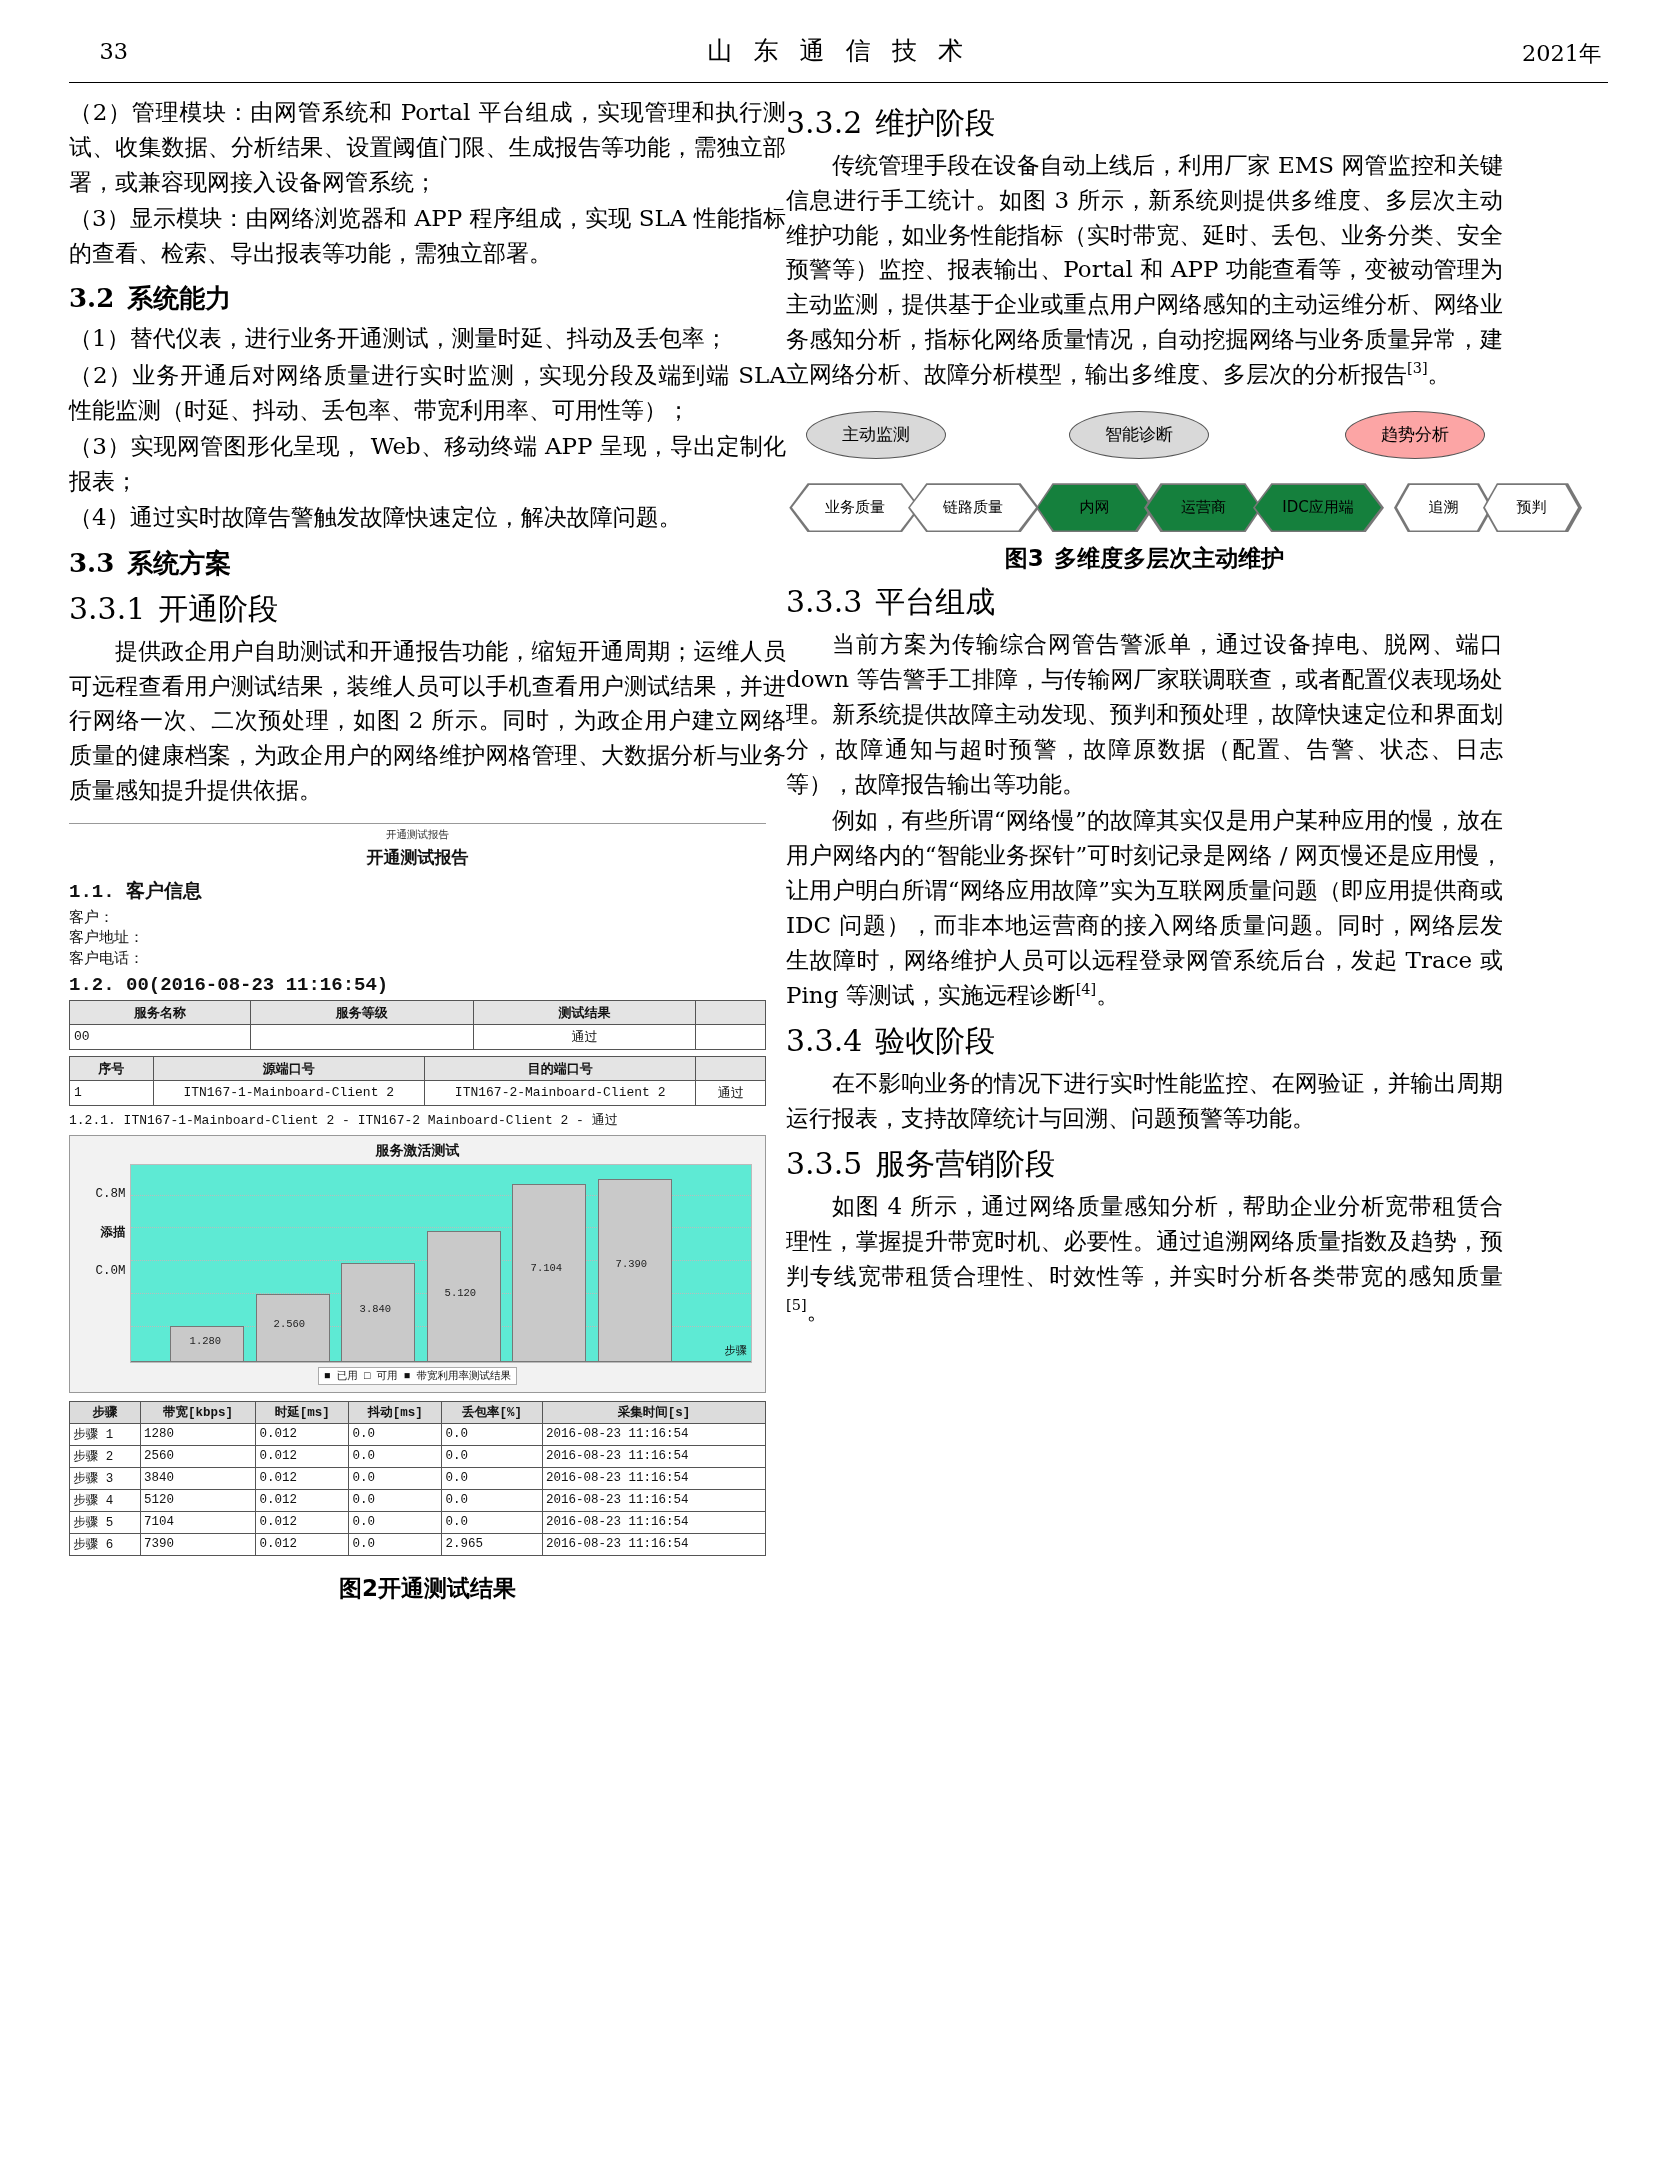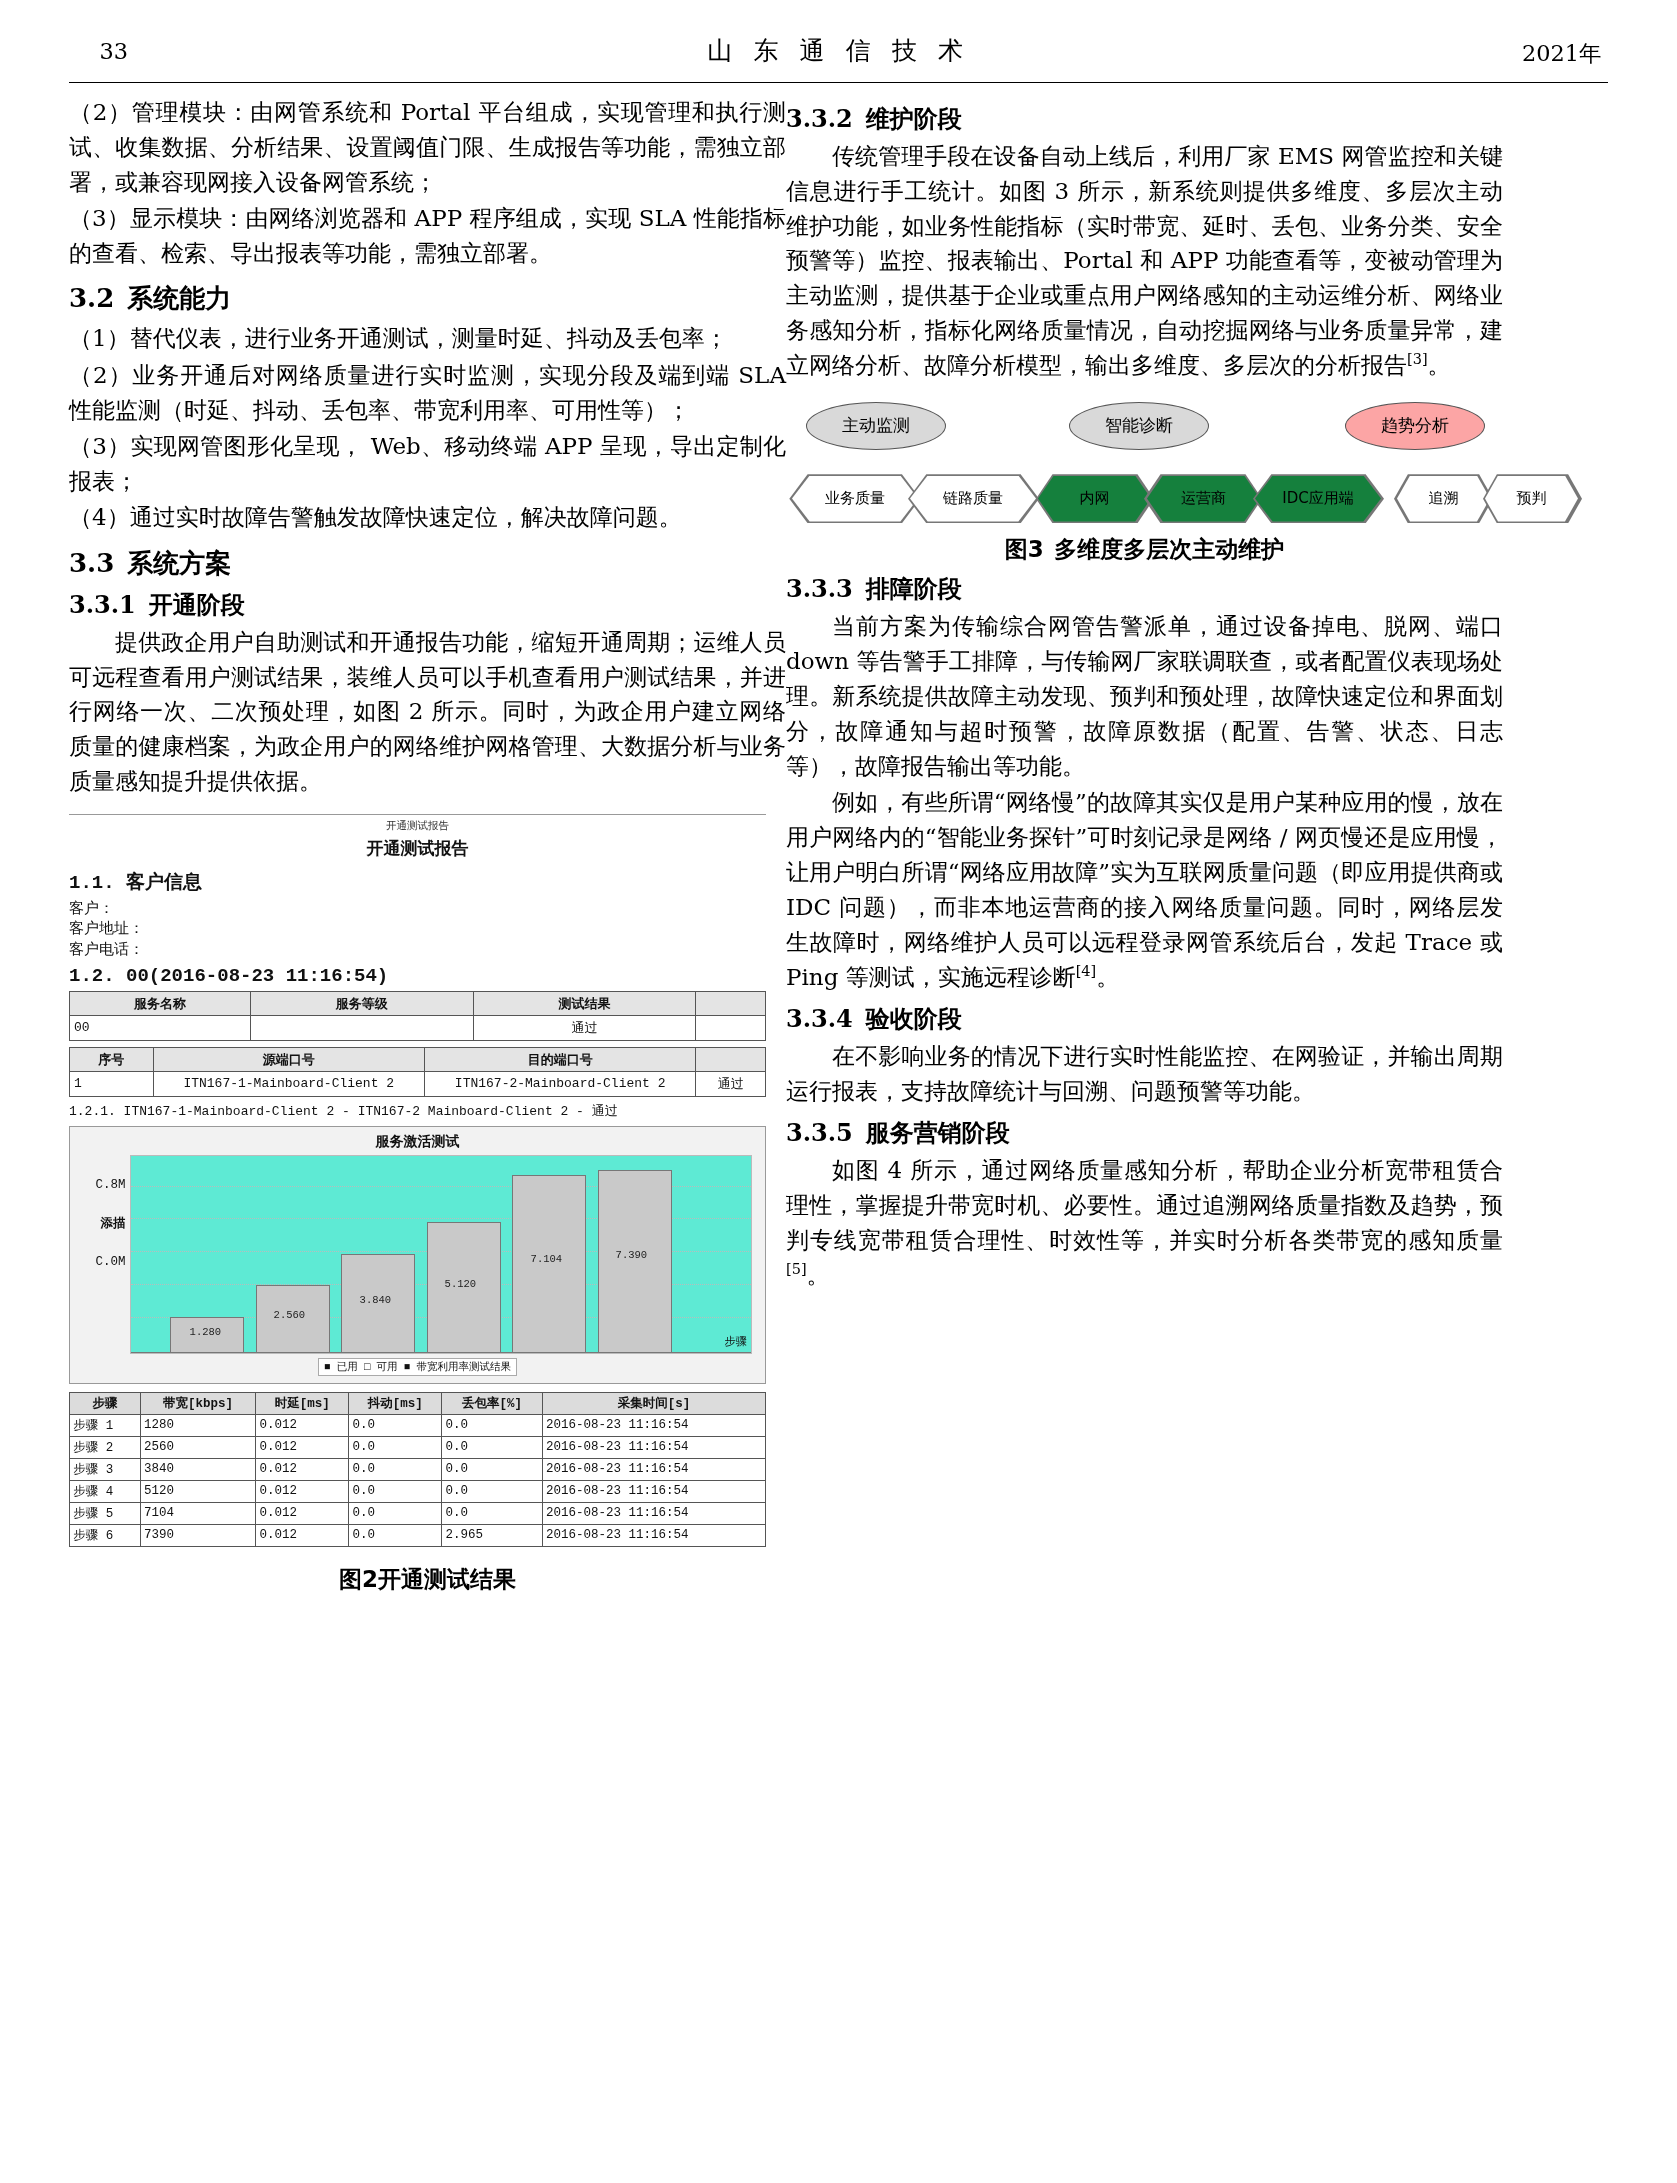--- a/index.html
+++ b/index.html
@@ -37,21 +37,21 @@
     align-items:flex-start;
   }
   .col{width:717px;}
   p{margin:0 0 1.3px 0;font-size:23px;line-height:1.52;text-align:justify;text-justify:inter-ideograph;}
   .ind{text-indent:2em;}
   h2.sec{
     font-size:26px;font-weight:bold;margin:10.5px 0 5.3px 0;
     font-family:"DejaVu Sans", sans-serif;
   }
   h3.sub{
-    font-size:24px;font-weight:bold;margin:8px 0 4px 0;
+    font-size:30px;font-weight:normal;margin:8px 0 4px 0;
     font-family:"DejaVu Sans", sans-serif;
   }
   .sec .num, .sub .num{display:inline-block;margin-right:13px;font-family:"DejaVu Serif",serif;}
   sup{font-size:14.5px;vertical-align:super;}
   .figcap{
     text-align:center;font-size:23px;font-weight:bold;
     font-family:"DejaVu Sans", sans-serif;
     margin:8px 0 6.6px 0;
   }
   .figcap .lbl{margin-right:10.5px;}
@@ -367,21 +367,21 @@
           <div class="hexb" style="left:697px;width:99px;"></div>
           <div class="hex w" style="left:699px;top:1.3px;width:93px;height:46px;">预判</div>
         </div>
       </div>
 
       <div class="figcap">
         <span class="lbl">图3</span><span>多维度多层次主动维护</span>
       </div>
 
       <h3 class="sub">
-        <span class="num">3.3.3</span><span>排障阶段</span>
+        <span class="num">3.3.3</span><span>平台组成</span>
       </h3>
       <p class="ind">当前方案为传输综合网管告警派单，通过设备掉电、脱网、端口 down 等告警手工排障，与传输网厂家联调联查，或者配置仪表现场处理。新系统提供故障主动发现、预判和预处理，故障快速定位和界面划分，故障通知与超时预警，故障原数据（配置、告警、状态、日志等），故障报告输出等功能。</p>
       <p class="ind"><span>例如，有些所谓“网络慢”的故障其实仅是用户某种应用的慢，放在用户网络内的“智能业务探针”可时刻记录是网络 / 网页慢还是应用慢，让用户明白所谓“网络应用故障”实为互联网质量问题（即应用提供商或 IDC 问题），而非本地运营商的接入网络质量问题。同时，网络层发生故障时，网络维护人员可以远程登录网管系统后台，发起 Trace 或 Ping 等测试，实施远程诊断</span><sup>[4]</sup>。</p>
 
       <h3 class="sub">
         <span class="num">3.3.4</span><span>验收阶段</span>
       </h3>
       <p class="ind">在不影响业务的情况下进行实时性能监控、在网验证，并输出周期运行报表，支持故障统计与回溯、问题预警等功能。</p>
 
       <h3 class="sub">

